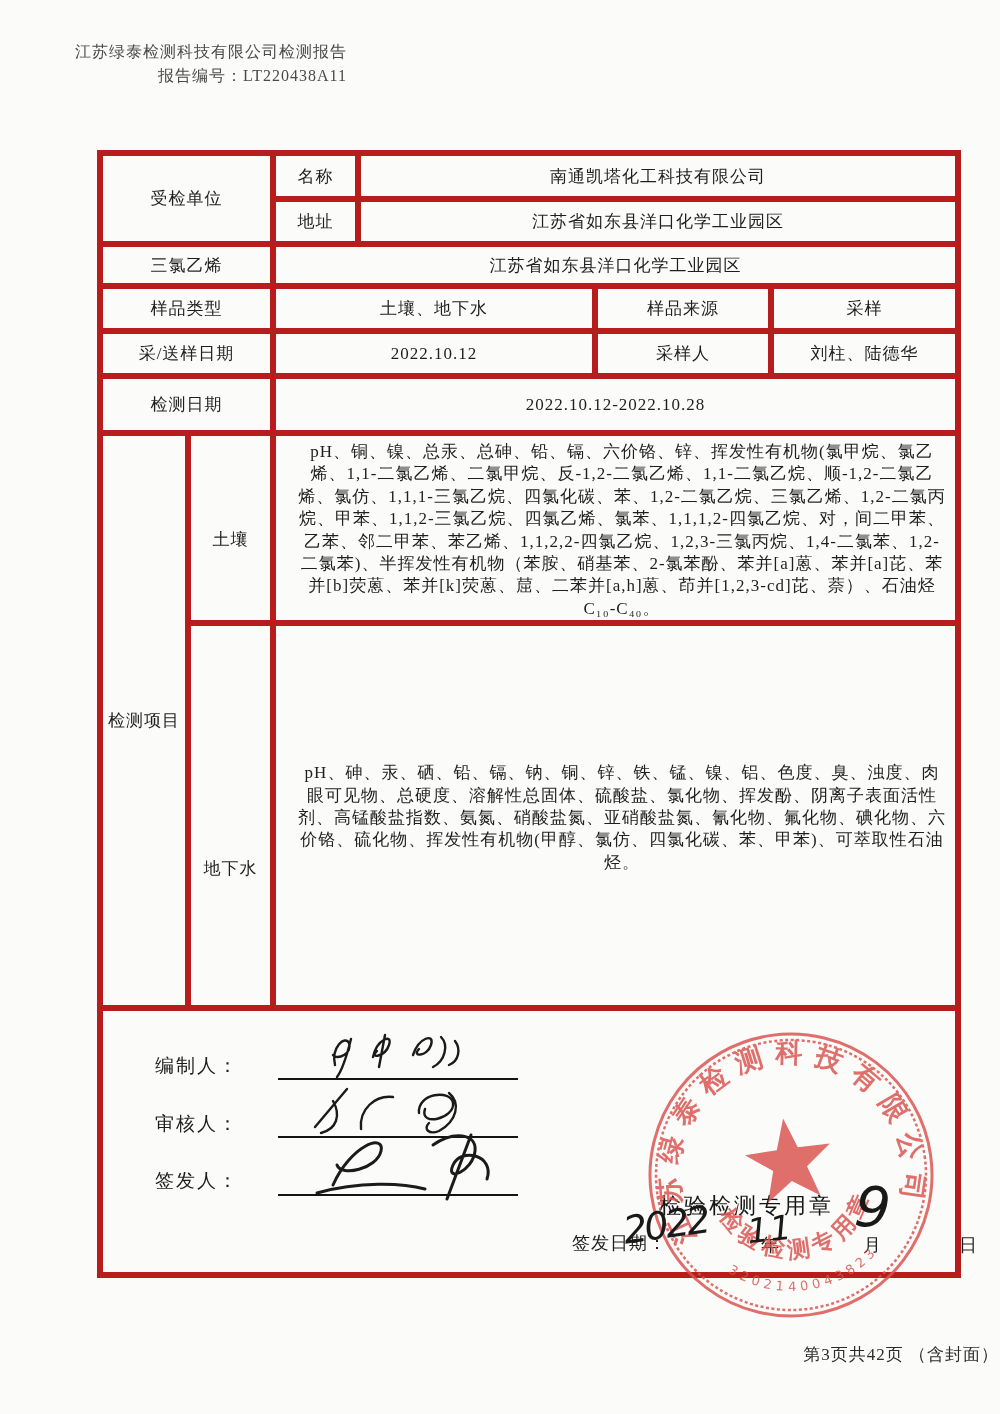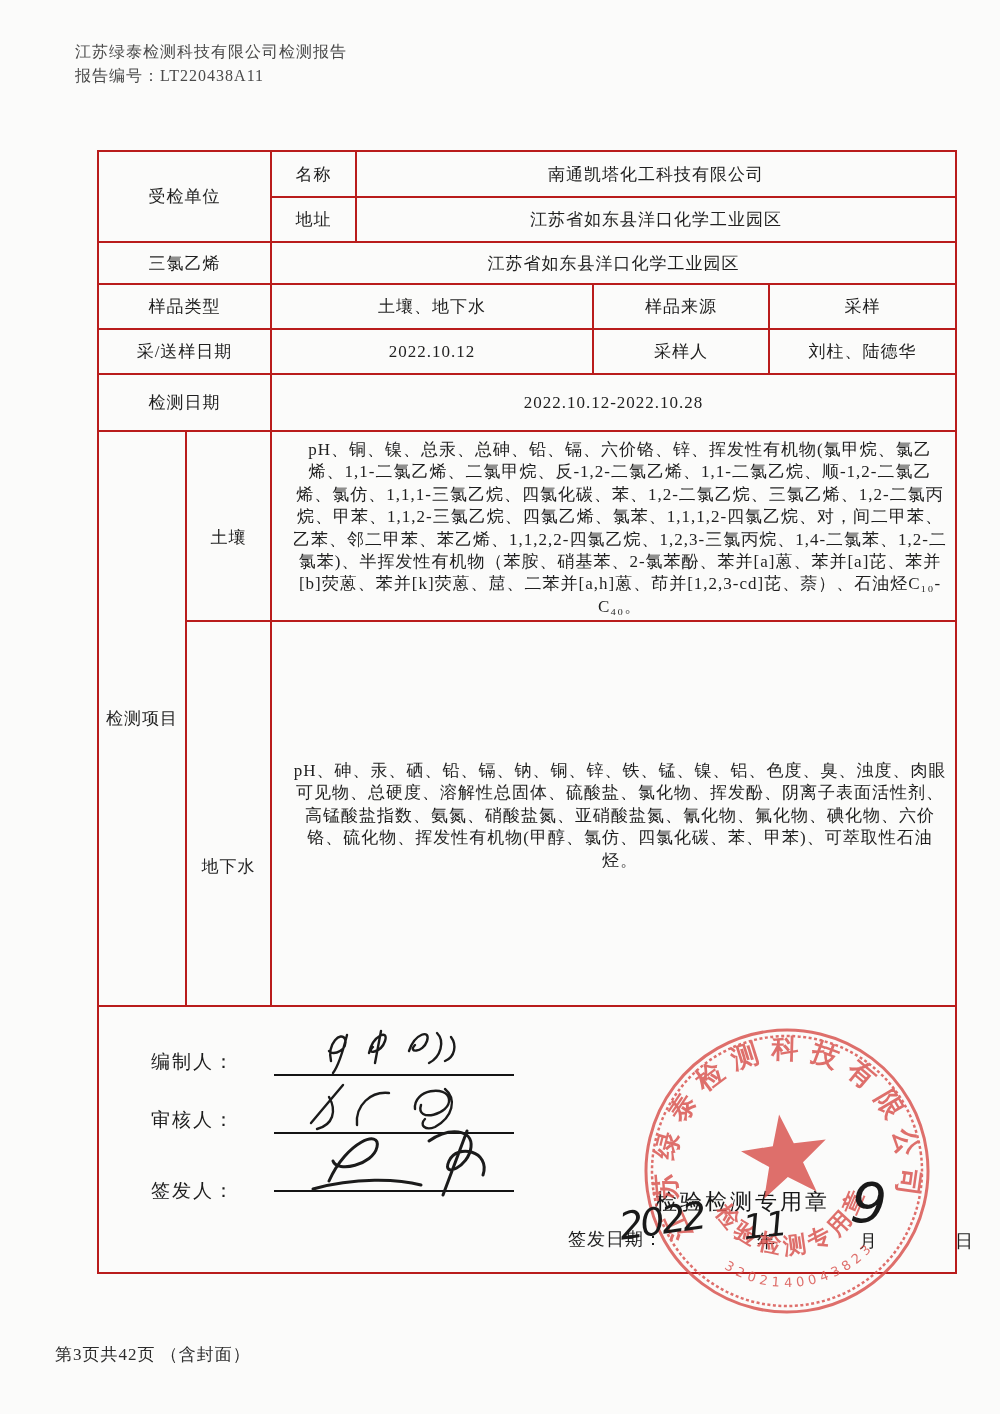--- a/index.html
+++ b/index.html
@@ -1,24 +1,24 @@
 <!DOCTYPE html>
 <html><head>
 <meta charset="utf-8">
 <style>
   * { margin:0; padding:0; box-sizing:border-box; }
   body { background:#e8e8e8; font-family:"Liberation Serif","DejaVu Serif",serif; }
   .page { position:relative; width:1000px; height:1414px; background:#fbfbfa; margin:0 auto; overflow:hidden; color:#262626; }
 
   
-  .hdr { position:absolute; left:75px; top:40px; font-size:16px; color:#4a4a4a; line-height:24px; letter-spacing:1px; }
+  .hdr { position:absolute; left:75px; top:40px; font-size:16px; color:#4a4a4a; line-height:24px; letter-spacing:1px;text-align:right; }
 
   
   table.report { position:absolute; left:97px; top:150px; width:858px; border-collapse:collapse; table-layout:fixed; }
-  table.report td { border:2px solid #b91c1c; text-align:center; vertical-align:middle; font-size:17px; color:#1f1f1f; letter-spacing:1px; }
+  table.report td { border:6px solid #b91c1c; text-align:center; vertical-align:middle; font-size:17px; color:#1f1f1f; letter-spacing:1px; }
   td.para { text-align:justify; vertical-align:top; padding:5px 8px 0 21px; font-size:15px; line-height:22.4px; letter-spacing:0.2px; }
   td.cat-top { vertical-align:top; }
   .pad-soil { padding-top:23px; }
   .pad-gw   { padding-top:106px; }
 
   
   td.signcell { position:relative; padding:0; }
   .abs { position:absolute; }
   .slabel { font-size:19px; letter-spacing:2px; color:#1d1d1d; }
   .sline { height:0; border-bottom:2px solid #141414; width:240px; }
@@ -26,21 +26,21 @@
   .hand { font-family:"DejaVu Sans",sans-serif; font-style:italic; color:#191919; }
   .datetxt { font-size:18px; color:#1d1d1d; letter-spacing:1px;margin-left:48px; }
   .overlay-seal-label { font-size:22px; letter-spacing:3px; color:#161616; z-index:1; }
 
   
   .stamp { z-index:2; opacity:0.83; transform:rotate(-8deg); }
   .hand-layer { z-index:3; }
   .sig-layer { z-index:3; }
 
   
-  .footer { position:absolute; left:55px; width:944px; top:1343px; text-align:left; font-size:17px; color:#2c2c2c; letter-spacing:1px; }
+  .footer { position:absolute; left:55px; width:944px; top:1343px; text-align:right; font-size:17px; color:#2c2c2c; letter-spacing:1px; }
 </style>
 </head>
 <body>
 
 <div class="page">
 
   <div class="hdr">
     <div>江苏绿泰检测科技有限公司检测报告</div>
     <div>
       <span>报告编号：</span><span>LT220438A11</span>
@@ -93,21 +93,21 @@
     </tr>
     <tr style="height:385px">
       <td class="cat-top pad-gw">地下水</td>
       <td colspan="4" class="para">pH、砷、汞、硒、铅、镉、钠、铜、锌、铁、锰、镍、铝、色度、臭、浊度、肉眼可见物、总硬度、溶解性总固体、硫酸盐、氯化物、挥发酚、阴离子表面活性剂、高锰酸盐指数、氨氮、硝酸盐氮、亚硝酸盐氮、氰化物、氟化物、碘化物、六价铬、硫化物、挥发性有机物(甲醇、氯仿、四氯化碳、苯、甲苯)、可萃取性石油烃。</td>
     </tr>
     <tr style="height:267px">
       <td colspan="6" class="signcell">
 
         <span class="abs slabel" style="left:52px; top:42px;text-align:center;">编制人：</span>
         <span class="abs slabel" style="left:52px; top:100px;">审核人：</span>
-        <span class="abs slabel" style="left:52px; top:171px;">签发人：</span>
+        <span class="abs slabel" style="left:52px; top:157px;">签发人：</span>
 
         <div class="abs sline" style="left:175px; top:67px;"></div>
         <div class="abs sline" style="left:175px; top:125px;"></div>
         <div class="abs sline" style="left:175px; top:183px;"></div>
 
         <svg class="abs sig-layer" style="left:218px; top:16px;" width="170" height="54" viewBox="0 0 170 54">
           <path class="ink" d="M14,38 C10,20 24,8 28,16 C32,26 16,34 12,28 M30,12 C26,28 22,42 16,50"></path>
           <path class="ink" d="M52,30 C56,12 72,6 68,18 C64,30 48,32 56,24 M64,8 L58,40"></path>
           <path class="ink" d="M92,28 C98,10 114,6 110,18 C106,30 90,30 98,22 M120,10 C128,18 124,34 112,40 M134,14 C140,22 138,34 128,38"></path>
         </svg>

